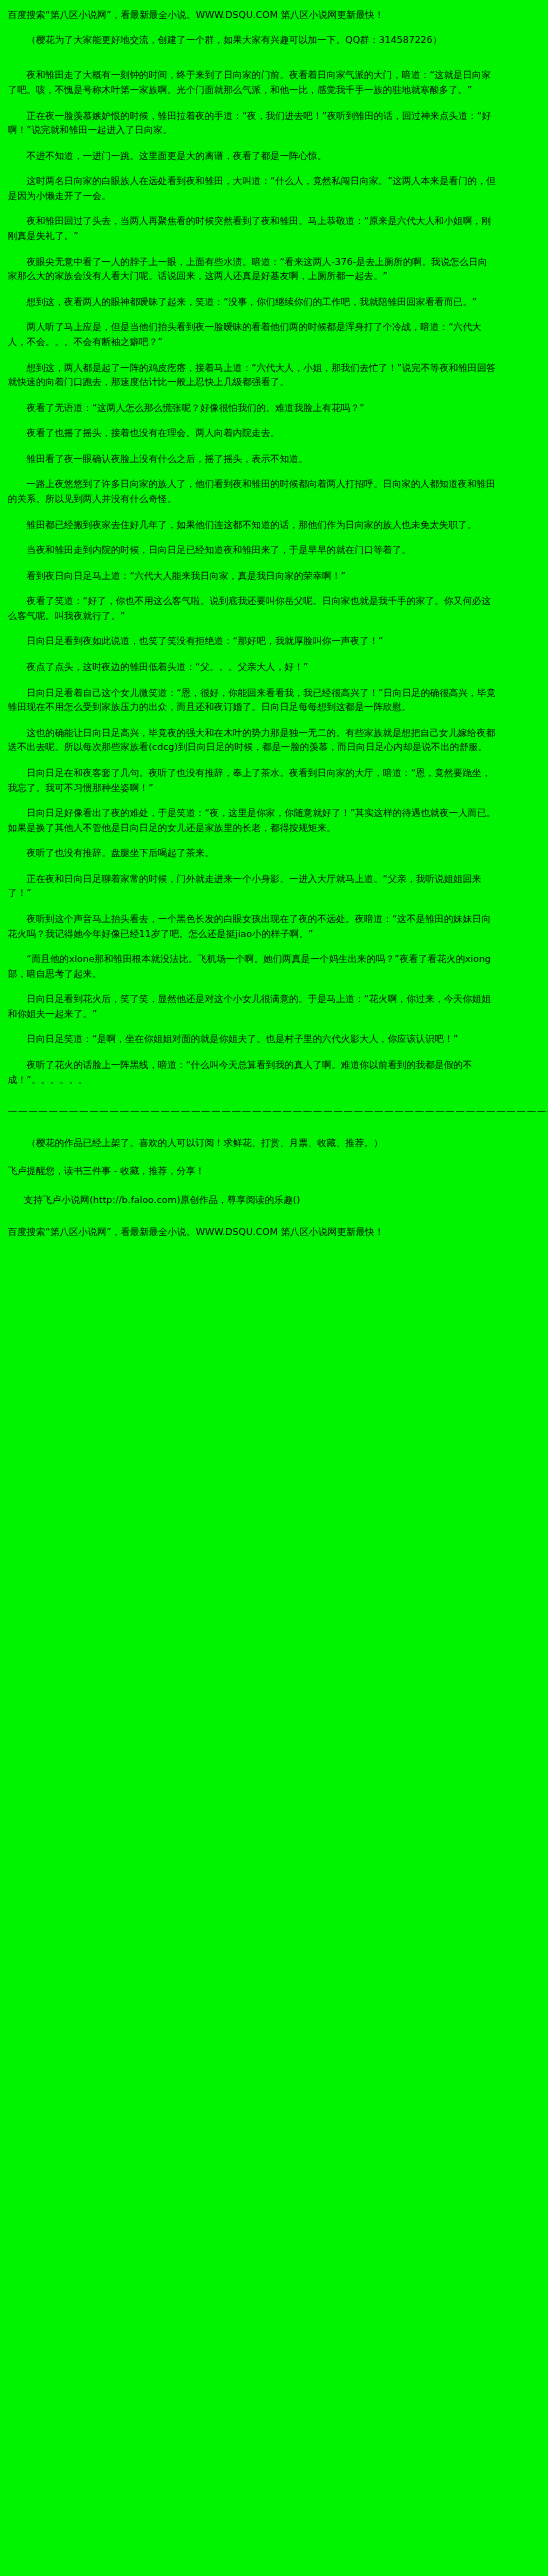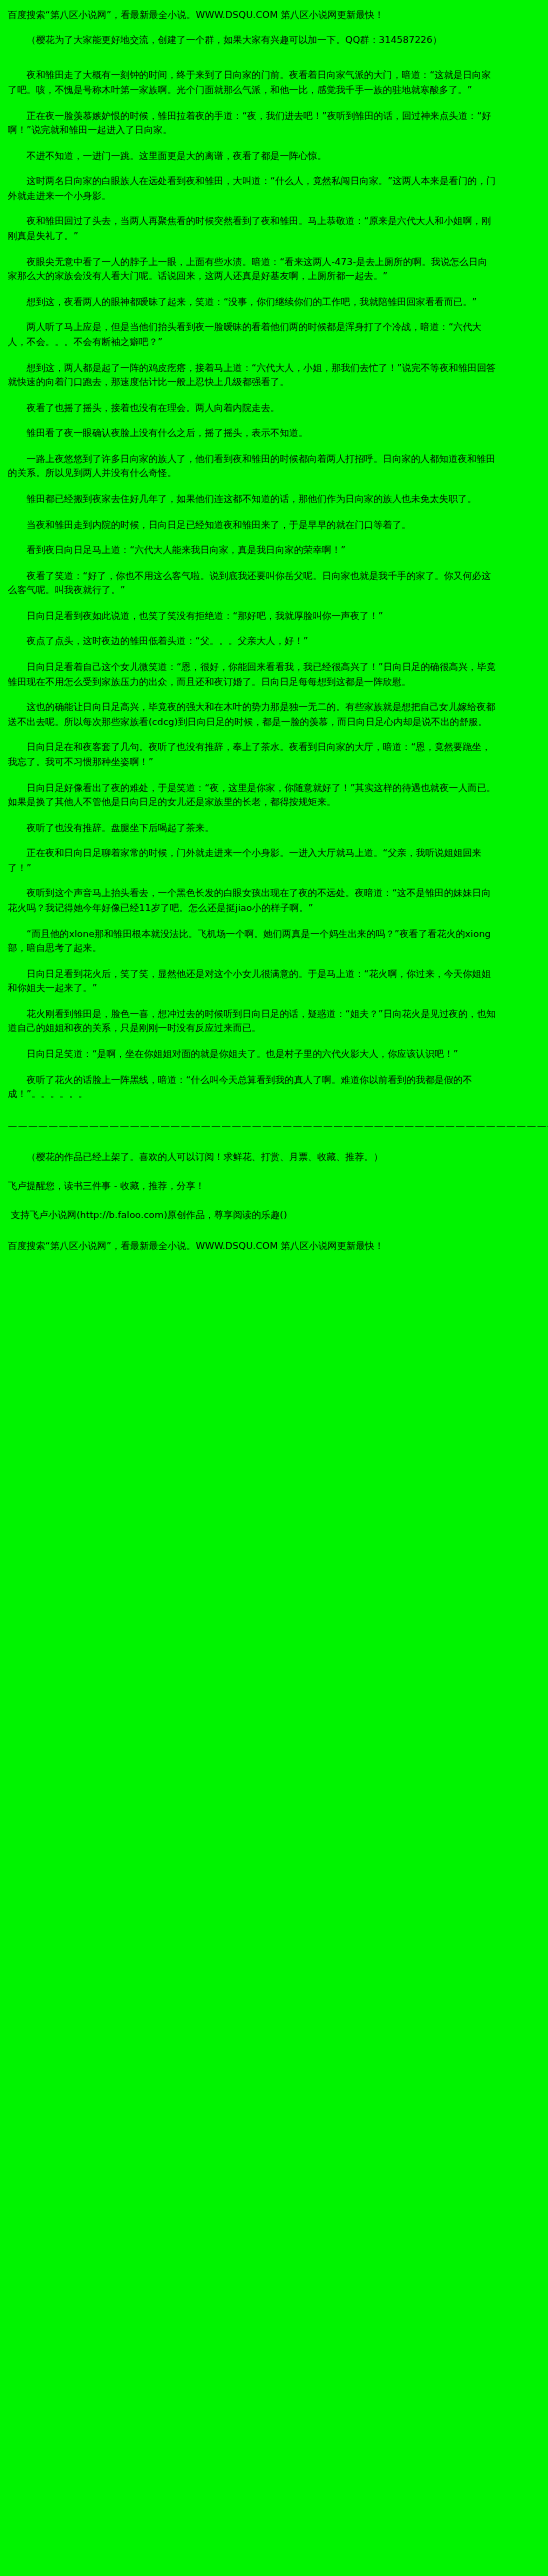--- a/index.html
+++ b/index.html
@@ -38,64 +38,64 @@
   .footer-line {
     text-indent: 2em;
     margin: 0 0 14px 0;
   }
   .reminder {
     text-indent: 0;
     margin: 4.7px 0 14px 0;
   }
   .support {
     text-indent: 0;
-    margin: 0 0 17px 3px;
+    margin: 0 0 17px 16px;
   }
   .promo-bottom {
     margin: 7.8px 0 0 0;
   }
 </style>
 </head>
 <body style="background: rgb(0, 244, 0);">
 
 <div class="page" style="color: rgb(0, 0, 0);">
 
   <div class="promo">百度搜索“第八区小说网”，看最新最全小说。WWW.DSQU.COM  第八区小说网更新最快！</div>
 
   <div class="qq-notice">（樱花为了大家能更好地交流，创建了一个群，如果大家有兴趣可以加一下。QQ群：314587226）</div>
 
   <div id="chapter-body">
       <p class="para">夜和雏田走了大概有一刻钟的时间，终于来到了日向家的门前。夜看着日向家气派的大门，暗道：“这就是日向家了吧。咳，不愧是号称木叶第一家族啊。光个门面就那么气派，和他一比，感觉我千手一族的驻地就寒酸多了。”</p>
       <p class="para">正在夜一脸羡慕嫉妒恨的时候，雏田拉着夜的手道：“夜，我们进去吧！”夜听到雏田的话，回过神来点头道：“好啊！”说完就和雏田一起进入了日向家。</p>
       <p class="para">不进不知道，一进门一跳。这里面更是大的离谱，夜看了都是一阵心惊。</p>
-      <p class="para">这时两名日向家的白眼族人在远处看到夜和雏田，大叫道：“什么人，竟然私闯日向家。”这两人本来是看门的，门外就走进来一个小身影。</p>
+      <p class="para">这时两名日向家的白眼族人在远处看到夜和雏田，大叫道：“什么人，竟然私闯日向家。”这两人本来是看门的，但是因为小懒走开了一会。</p>
       <p class="para">夜和雏田回过了头去，当两人再聚焦看的时候突然看到了夜和雏田。马上恭敬道：“原来是六代大人和小姐啊，刚刚真是失礼了。”</p>
-      <p class="para">夜眼尖无意中看了一人的脖子上一眼，上面有些水渍。暗道：“看来这两人-473-是去上厕所的啊。我说怎么日向家那么大的家族会没有人看大门呢。话说回来，这两人还真是好基友啊，上厕所都一起去。”</p>
+      <p class="para">夜眼尖无意中看了一人的脖子上一眼，上面有些水渍。暗道：“看来这两人-376-是去上厕所的啊。我说怎么日向家那么大的家族会没有人看大门呢。话说回来，这两人还真是好基友啊，上厕所都一起去。”</p>
       <p class="para">想到这，夜看两人的眼神都暧昧了起来，笑道：“没事，你们继续你们的工作吧，我就陪雏田回家看看而已。”</p>
       <p class="para">两人听了马上应是，但是当他们抬头看到夜一脸暧昧的看着他们两的时候都是浑身打了个冷战，暗道：“六代大人，不会。。。不会有断袖之癖吧？”</p>
       <p class="para">想到这，两人都是起了一阵的鸡皮疙瘩，接着马上道：“六代大人，小姐，那我们去忙了！”说完不等夜和雏田回答就快速的向着门口跑去，那速度估计比一般上忍快上几级都强看了。</p>
+      <p class="para">夜看了无语道：“这两人怎么那么慌张呢？好像很怕我们的。难道我脸上有花吗？”</p>
       <p class="para">夜看了也摇了摇头，接着也没有在理会。两人向着内院走去。</p>
       <p class="para">雏田看了夜一眼确认夜脸上没有什么之后，摇了摇头，表示不知道。</p>
       <p class="para">一路上夜悠悠到了许多日向家的族人了，他们看到夜和雏田的时候都向着两人打招呼。日向家的人都知道夜和雏田的关系。所以见到两人并没有什么奇怪。</p>
       <p class="para">雏田都已经搬到夜家去住好几年了，如果他们连这都不知道的话，那他们作为日向家的族人也未免太失职了。</p>
       <p class="para">当夜和雏田走到内院的时候，日向日足已经知道夜和雏田来了，于是早早的就在门口等着了。</p>
       <p class="para">看到夜日向日足马上道：“六代大人能来我日向家，真是我日向家的荣幸啊！”</p>
       <p class="para">夜看了笑道：“好了，你也不用这么客气啦。说到底我还要叫你岳父呢。日向家也就是我千手的家了。你又何必这么客气呢。叫我夜就行了。”</p>
       <p class="para">日向日足看到夜如此说道，也笑了笑没有拒绝道：“那好吧，我就厚脸叫你一声夜了！”</p>
       <p class="para">夜点了点头，这时夜边的雏田低着头道：“父。。。父亲大人，好！”</p>
       <p class="para">日向日足看着自己这个女儿微笑道：“恩，很好，你能回来看看我，我已经很高兴了！”日向日足的确很高兴，毕竟雏田现在不用怎么受到家族压力的出众，而且还和夜订婚了。日向日足每每想到这都是一阵欣慰。</p>
       <p class="para">这也的确能让日向日足高兴，毕竟夜的强大和在木叶的势力那是独一无二的。有些家族就是想把自己女儿嫁给夜都送不出去呢。所以每次那些家族看(cdcg)到日向日足的时候，都是一脸的羡慕，而日向日足心内却是说不出的舒服。</p>
       <p class="para">日向日足在和夜客套了几句。夜听了也没有推辞，奉上了茶水。夜看到日向家的大厅，暗道：“恩，竟然要跪坐，我忘了。我可不习惯那种坐姿啊！”</p>
       <p class="para">日向日足好像看出了夜的难处，于是笑道：“夜，这里是你家，你随意就好了！”其实这样的待遇也就夜一人而已。如果是换了其他人不管他是日向日足的女儿还是家族里的长老，都得按规矩来。</p>
       <p class="para">夜听了也没有推辞。盘腿坐下后喝起了茶来。</p>
       <p class="para">正在夜和日向日足聊着家常的时候，门外就走进来一个小身影。一进入大厅就马上道。“父亲，我听说姐姐回来了！”</p>
       <p class="para">夜听到这个声音马上抬头看去，一个黑色长发的白眼女孩出现在了夜的不远处。夜暗道：“这不是雏田的妹妹日向花火吗？我记得她今年好像已经11岁了吧。怎么还是挺jiao小的样子啊。”</p>
       <p class="para">“而且他的xlone那和雏田根本就没法比。飞机场一个啊。她们两真是一个妈生出来的吗？”夜看了看花火的xiong部，暗自思考了起来。</p>
       <p class="para">日向日足看到花火后，笑了笑，显然他还是对这个小女儿很满意的。于是马上道：“花火啊，你过来，今天你姐姐和你姐夫一起来了。”</p>
-      <p class="para">花火刚看到雏田是，脸色一喜，想冲过去的时候听到日向日足的话，疑惑道：“姐夫？”日向花火是见过夜的，也知道自己的姐姐和夜的关系，只是刚刚一时没有反应过来而已。</p>
       <p class="para">日向日足笑道：“是啊，坐在你姐姐对面的就是你姐夫了。也是村子里的六代火影大人，你应该认识吧！”</p>
       <p class="para">夜听了花火的话脸上一阵黑线，暗道：“什么叫今天总算看到我的真人了啊。难道你以前看到的我都是假的不成！”。。。。。。</p>
     </div>
 
   <div class="divider">——————————————————————————————————————————————————————————————</div>
 
   <div class="footer-line">（樱花的作品已经上架了。喜欢的人可以订阅！求鲜花、打赏、月票、收藏、推荐。）</div>
 
   <div class="reminder">飞卢提醒您，读书三件事 - 收藏，推荐，分享！</div>
 

